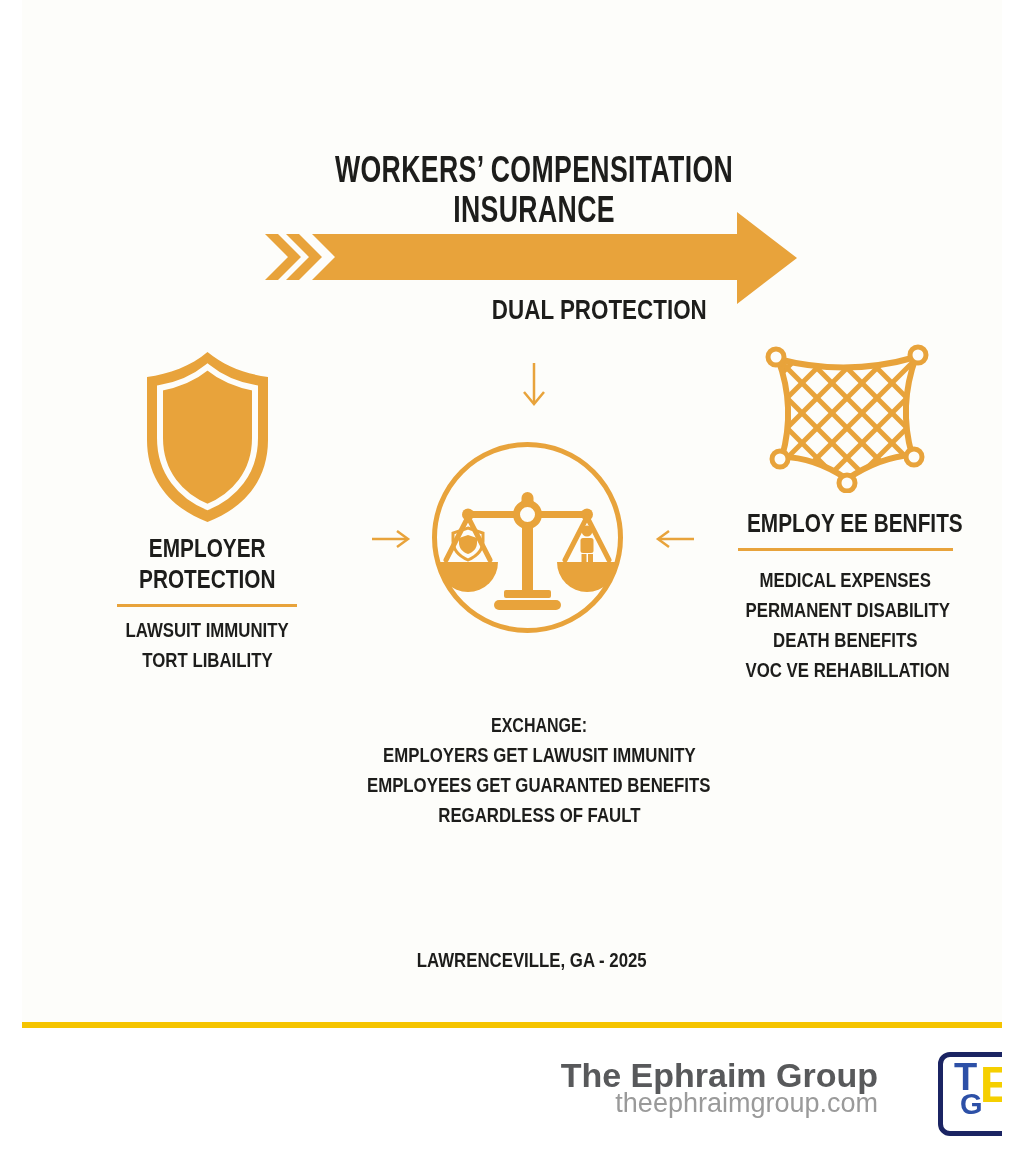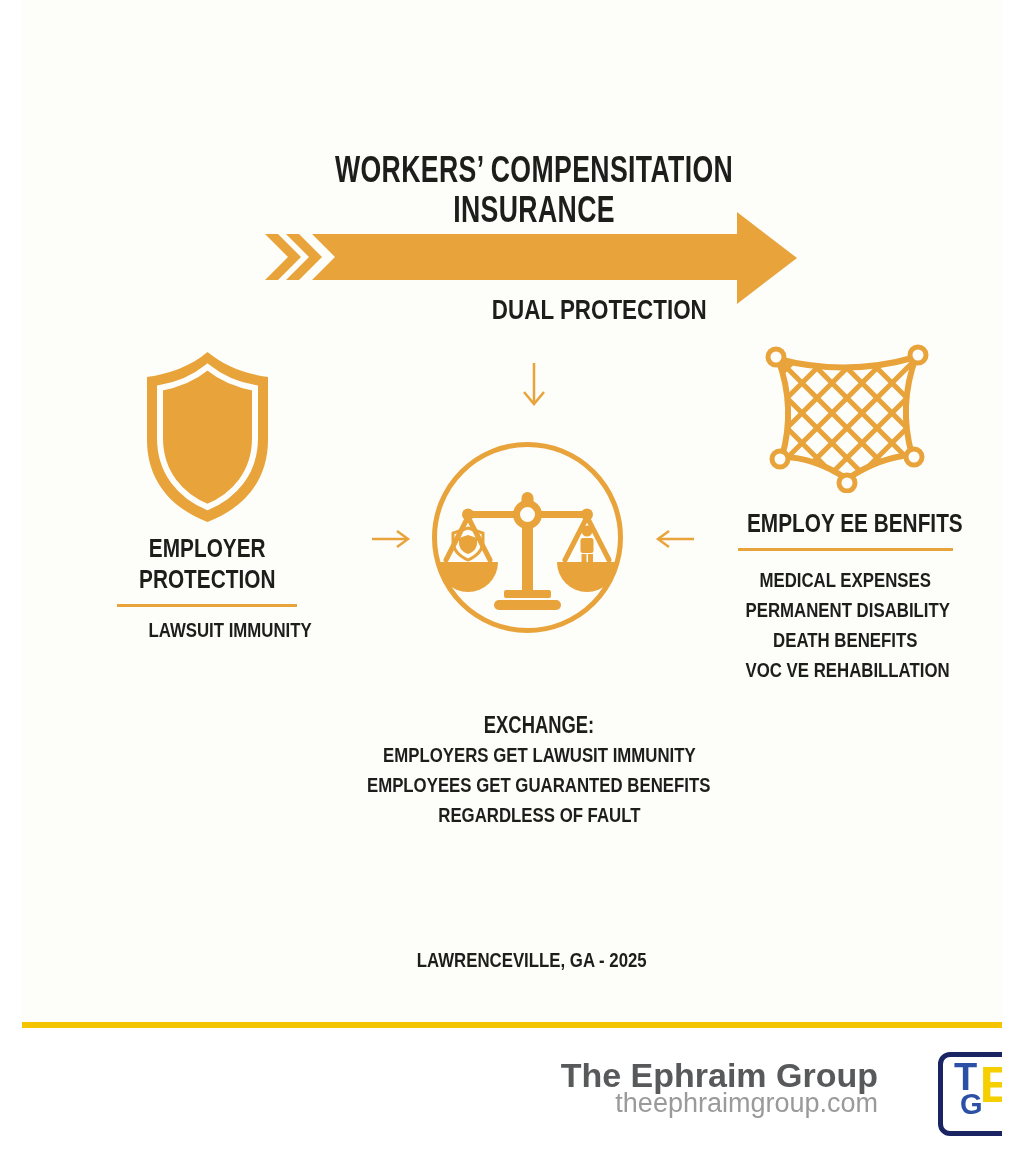--- a/index.html
+++ b/index.html
@@ -10,21 +10,21 @@
   }
   .abs{position:absolute;}
   .ctr{text-align:center;}
   .cx{display:inline-block;transform:scaleX(0.74);transform-origin:center;white-space:nowrap;}
   .cx80{display:inline-block;transform:scaleX(0.80);transform-origin:center;white-space:nowrap;}
   .title{font-size:36px;font-weight:bold;line-height:40px;letter-spacing:0.5px;}
   .biglabel{font-size:28px;font-weight:bold;}
   .heading{font-size:26px;font-weight:bold;line-height:31px;}
   .bodyline{font-size:21px;font-weight:bold;line-height:30px;}
   .rule{height:3px;background:#E8A33B;margin:9px auto 0 auto;}
-  .exch-head{font-size:23px;font-weight:bold;line-height:30px;}
+  .exch-head{font-size:20px;font-weight:bold;line-height:30px;}
   .footer-company{font-size:34px;font-weight:bold;color:#58595B;line-height:30px;}
   .footer-site{font-size:27px;color:#9A9A9A;line-height:26px;}
   .divider{position:absolute;left:0;top:1022px;width:1024px;height:6px;background:#F5C400;}
   .below-divider{position:absolute;left:0;top:1028px;width:1024px;height:126px;background:#ffffff;}
   .logo-box{
     position:absolute;left:916px;top:1052px;width:78px;height:74px;
     background:#fff;border:5px solid #1B2463;border-radius:12px;
   }
   .logo-letter{position:absolute;font-weight:bold;line-height:1;}
   .logo-e{right:8px;top:3px;font-size:50px;color:#F5CF00;}
@@ -69,22 +69,23 @@
       <path d="M67.5,19 C81,30 98,37 115,40 L115,90 C115,125 94,148 67.5,159 C41,148 20,125 20,90 L20,40 C37,37 54,30 67.5,19 Z" fill="none" stroke="#fdfdfa" stroke-width="6"></path>
     </svg>
   </div>
 
   <div class="abs ctr" style="left:60px;top:533px;width:250px;">
     <div class="heading cx80">
       <div>EMPLOYER</div>
       <div>PROTECTION</div>
     </div>
     <div class="rule" style="width:180px;"></div>
-    <div style="margin-top:8px;text-align:right;">
+    <div style="margin-top:8px;">
       <div class="bodyline"><span class="cx80">LAWSUIT IMMUNITY</span></div>
+      <div class="bodyline"><span class="cx80">TORT LIBAILITY</span></div>
     </div>
   </div>
 
   <div class="abs" style="left:348px;top:527px;">
     <svg width="44" height="24" viewBox="0 0 44 24" fill="none" stroke="#E8A33B" stroke-width="2.5">
       <line x1="2" y1="12" x2="36" y2="12"></line>
       <polyline points="27,4 38,12 27,20"></polyline>
     </svg>
   </div>
 

